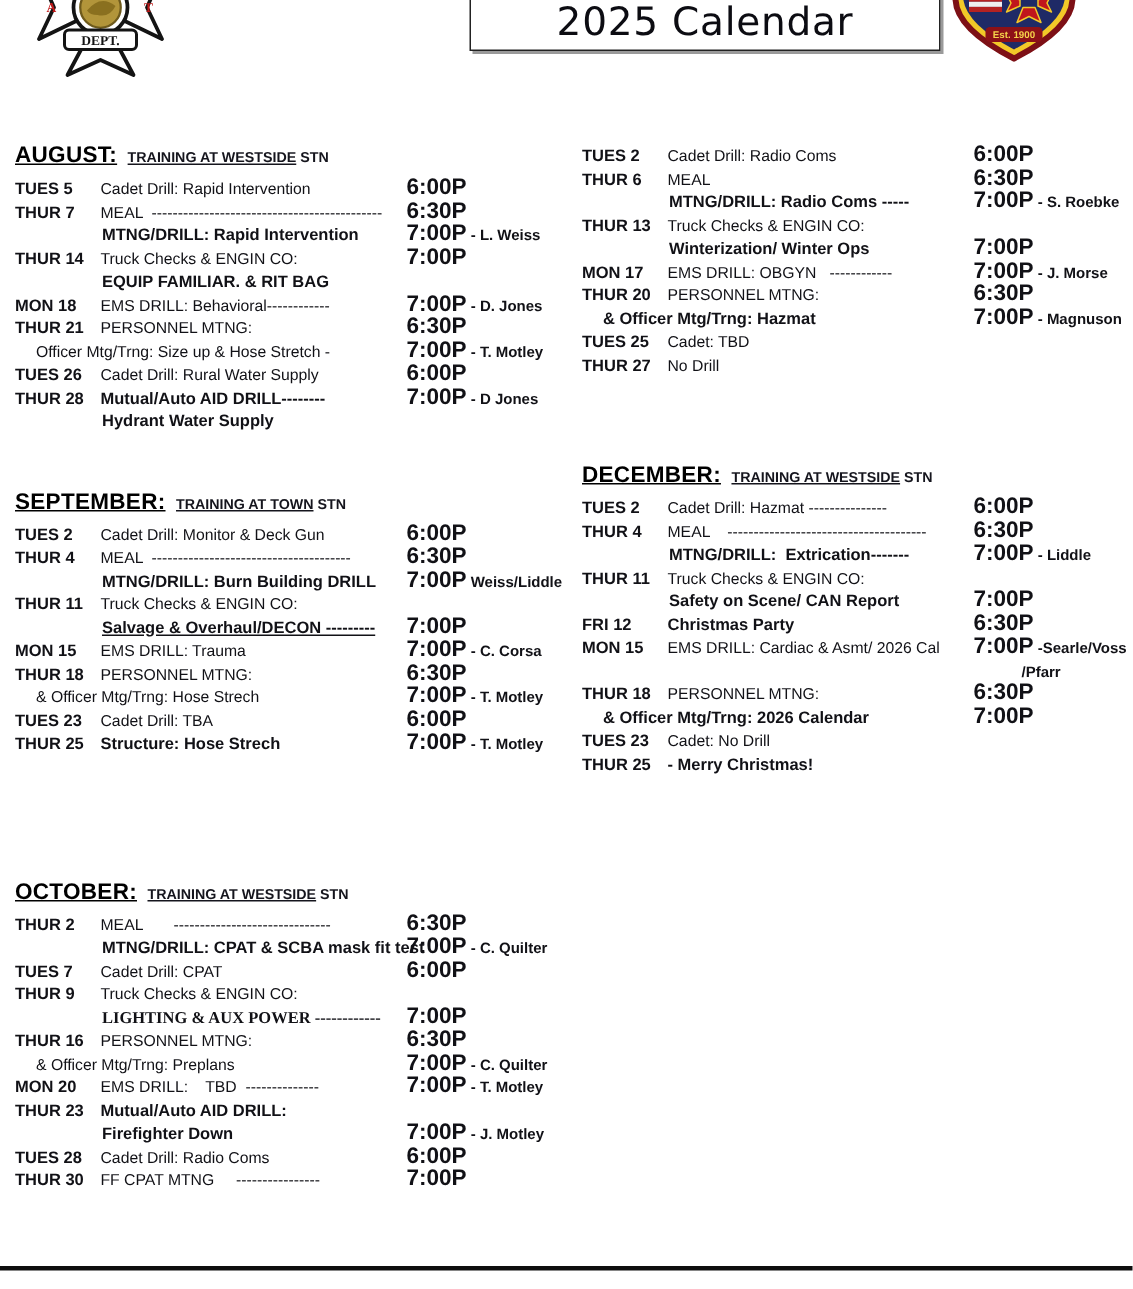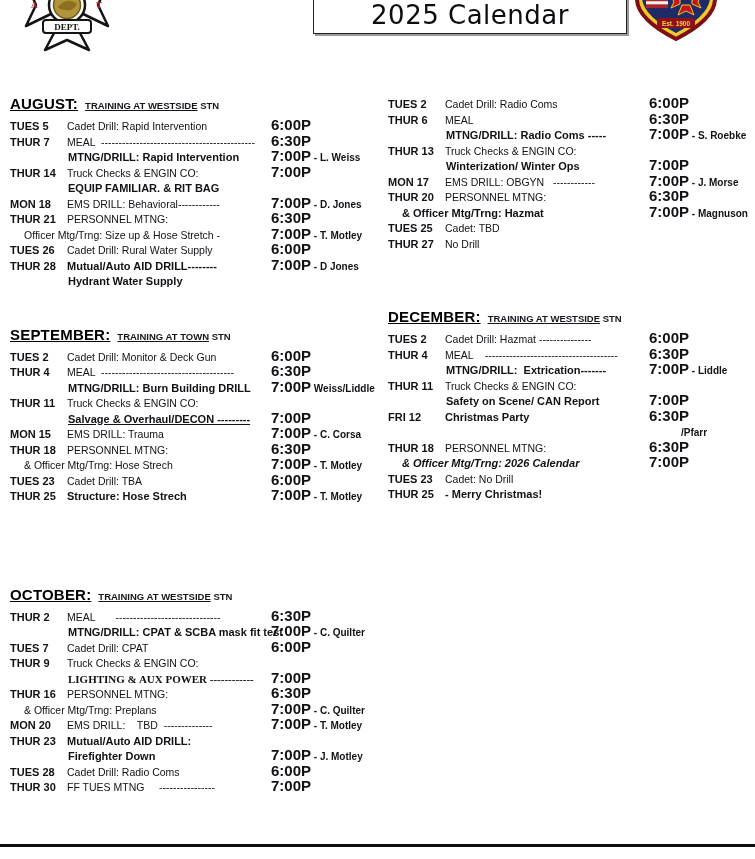--- a/index.html
+++ b/index.html
@@ -132,21 +132,21 @@
         <div class="row"><span class="left" style="padding-left: 58px;"><span class="desc strong">MTNG/DRILL: CPAT &amp; SCBA mask fit test</span></span><span class="rcell"><span class="time">7:00P</span><span class="who"> - C. Quilter</span></span></div>
         <div class="row"><span class="left"><span class="day">TUES 7</span><span class="desc">Cadet Drill: CPAT</span></span><span class="rcell"><span class="time">6:00P</span></span></div>
         <div class="row"><span class="left"><span class="day">THUR 9</span><span class="desc">Truck Checks &amp; ENGIN CO:</span></span></div>
         <div class="row"><span class="left" style="padding-left: 58px; font-family: Liberation Serif, serif;"><span class="desc strong">LIGHTING &amp; AUX POWER ------------</span></span><span class="rcell"><span class="time">7:00P</span></span></div>
         <div class="row"><span class="left"><span class="day">THUR 16</span><span class="desc">PERSONNEL MTNG:</span></span><span class="rcell"><span class="time">6:30P</span></span></div>
         <div class="row"><span class="left" style="padding-left: 14px;"><span class="desc">&amp; Officer Mtg/Trng: Preplans</span></span><span class="rcell"><span class="time">7:00P</span><span class="who"> - C. Quilter</span></span></div>
         <div class="row"><span class="left"><span class="day">MON 20</span><span class="desc">EMS DRILL:    TBD  --------------</span></span><span class="rcell"><span class="time">7:00P</span><span class="who"> - T. Motley</span></span></div>
         <div class="row"><span class="left"><span class="day">THUR 23</span><span class="desc strong">Mutual/Auto AID DRILL:</span></span></div>
         <div class="row"><span class="left" style="padding-left: 58px;"><span class="desc strong">Firefighter Down</span></span><span class="rcell"><span class="time">7:00P</span><span class="who"> - J. Motley</span></span></div>
         <div class="row"><span class="left"><span class="day">TUES 28</span><span class="desc">Cadet Drill: Radio Coms</span></span><span class="rcell"><span class="time">6:00P</span></span></div>
-        <div class="row"><span class="left"><span class="day">THUR 30</span><span class="desc">FF TUES MTNG     ----------------</span></span><span class="rcell"><span class="time">7:00P</span></span></div>
+        <div class="row"><span class="left"><span class="day">THUR 30</span><span class="desc">FF CPAT MTNG     ----------------</span></span><span class="rcell"><span class="time">7:00P</span></span></div>
       </div>
     </div>
   <div class="col col-right" id="col-right">
       <div class="month" style="margin-bottom: 58px;">
         <div class="row"><span class="left"><span class="day">TUES 2</span><span class="desc">Cadet Drill: Radio Coms</span></span><span class="rcell"><span class="time">6:00P</span></span></div>
         <div class="row"><span class="left"><span class="day">THUR 6</span><span class="desc">MEAL</span></span><span class="rcell"><span class="time">6:30P</span></span></div>
         <div class="row"><span class="left" style="padding-left: 58px;"><span class="desc strong">MTNG/DRILL: Radio Coms -----</span></span><span class="rcell"><span class="time">7:00P</span><span class="who"> - S. Roebke</span></span></div>
         <div class="row"><span class="left"><span class="day">THUR 13</span><span class="desc">Truck Checks &amp; ENGIN CO:</span></span></div>
         <div class="row"><span class="left" style="padding-left: 58px;"><span class="desc strong">Winterization/ Winter Ops</span></span><span class="rcell"><span class="time">7:00P</span></span></div>
         <div class="row"><span class="left"><span class="day">MON 17</span><span class="desc">EMS DRILL: OBGYN   ------------</span></span><span class="rcell"><span class="time">7:00P</span><span class="who"> - J. Morse</span></span></div>
@@ -156,22 +156,23 @@
         <div class="row"><span class="left"><span class="day">THUR 27</span><span class="desc">No Drill</span></span></div>
       </div>
       <div class="month" style="margin-bottom: 0px;">
         <div class="month-header"><span class="month-name">DECEMBER:</span><span class="month-training"><span class="u">TRAINING AT WESTSIDE</span><span> STN</span></span></div>
         <div class="row"><span class="left"><span class="day">TUES 2</span><span class="desc">Cadet Drill: Hazmat ---------------</span></span><span class="rcell"><span class="time">6:00P</span></span></div>
         <div class="row"><span class="left"><span class="day">THUR 4</span><span class="desc">MEAL    --------------------------------------</span></span><span class="rcell"><span class="time">6:30P</span></span></div>
         <div class="row"><span class="left" style="padding-left: 58px;"><span class="desc strong">MTNG/DRILL:  Extrication-------</span></span><span class="rcell"><span class="time">7:00P</span><span class="who"> - Liddle</span></span></div>
         <div class="row"><span class="left"><span class="day">THUR 11</span><span class="desc">Truck Checks &amp; ENGIN CO:</span></span></div>
         <div class="row"><span class="left" style="padding-left: 58px;"><span class="desc strong">Safety on Scene/ CAN Report</span></span><span class="rcell"><span class="time">7:00P</span></span></div>
         <div class="row"><span class="left"><span class="day">FRI 12</span><span class="desc strong">Christmas Party</span></span><span class="rcell"><span class="time">6:30P</span></span></div>
+        <div class="row"><span class="left"><span class="day">MON 15</span><span class="desc">EMS DRILL: Cardiac &amp; Asmt/ 2026 Cal</span></span><span class="rcell"><span class="time">7:00P</span><span class="who"> -Searle/Voss</span></span></div>
         <div class="row"><span class="left"></span><span class="rcell" style="padding-left: 32px;"><span class="who">/Pfarr</span></span></div>
         <div class="row"><span class="left"><span class="day">THUR 18</span><span class="desc">PERSONNEL MTNG:</span></span><span class="rcell"><span class="time">6:30P</span></span></div>
-        <div class="row"><span class="left" style="padding-left: 14px; font-style: italic;"><span class="desc strong">&amp; Officer Mtg/Trng: 2026 Calendar</span></span><span class="rcell"><span class="time">7:00P</span></span></div>
+        <div class="row"><span class="left" style="padding-left: 14px;"><span class="desc strong">&amp; Officer Mtg/Trng: 2026 Calendar</span></span><span class="rcell"><span class="time">7:00P</span></span></div>
         <div class="row"><span class="left"><span class="day">TUES 23</span><span class="desc">Cadet: No Drill</span></span></div>
         <div class="row"><span class="left"><span class="day">THUR 25</span><span class="desc strong">- Merry Christmas!</span></span></div>
       </div>
     </div>
 
   <div class="bottom-rule"></div>
 </div>
 
 </body></html>

